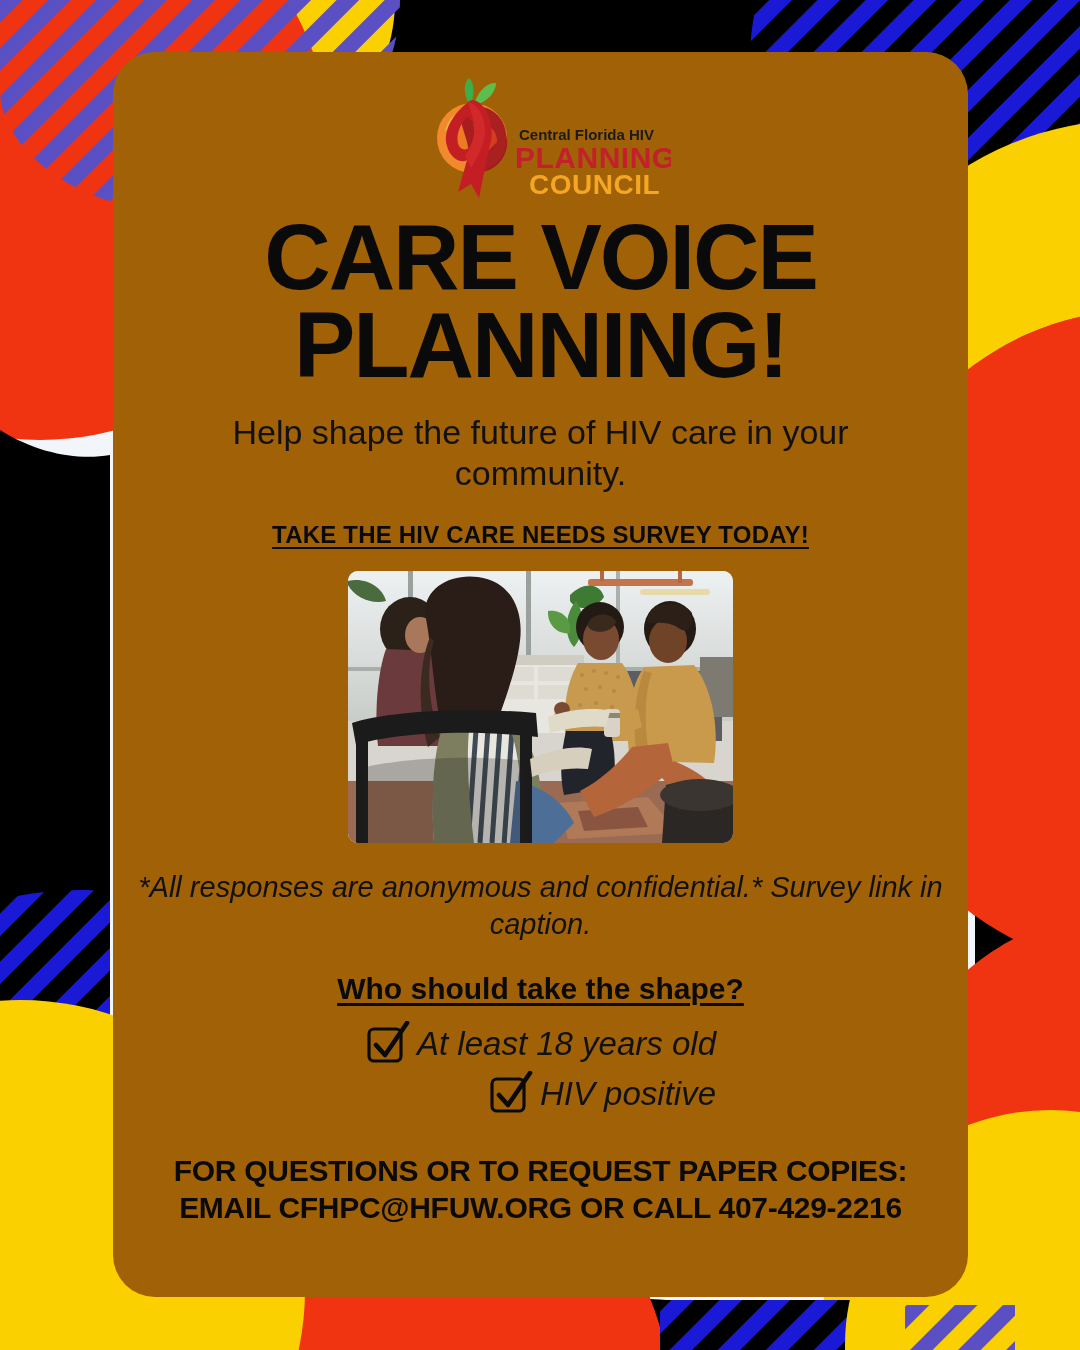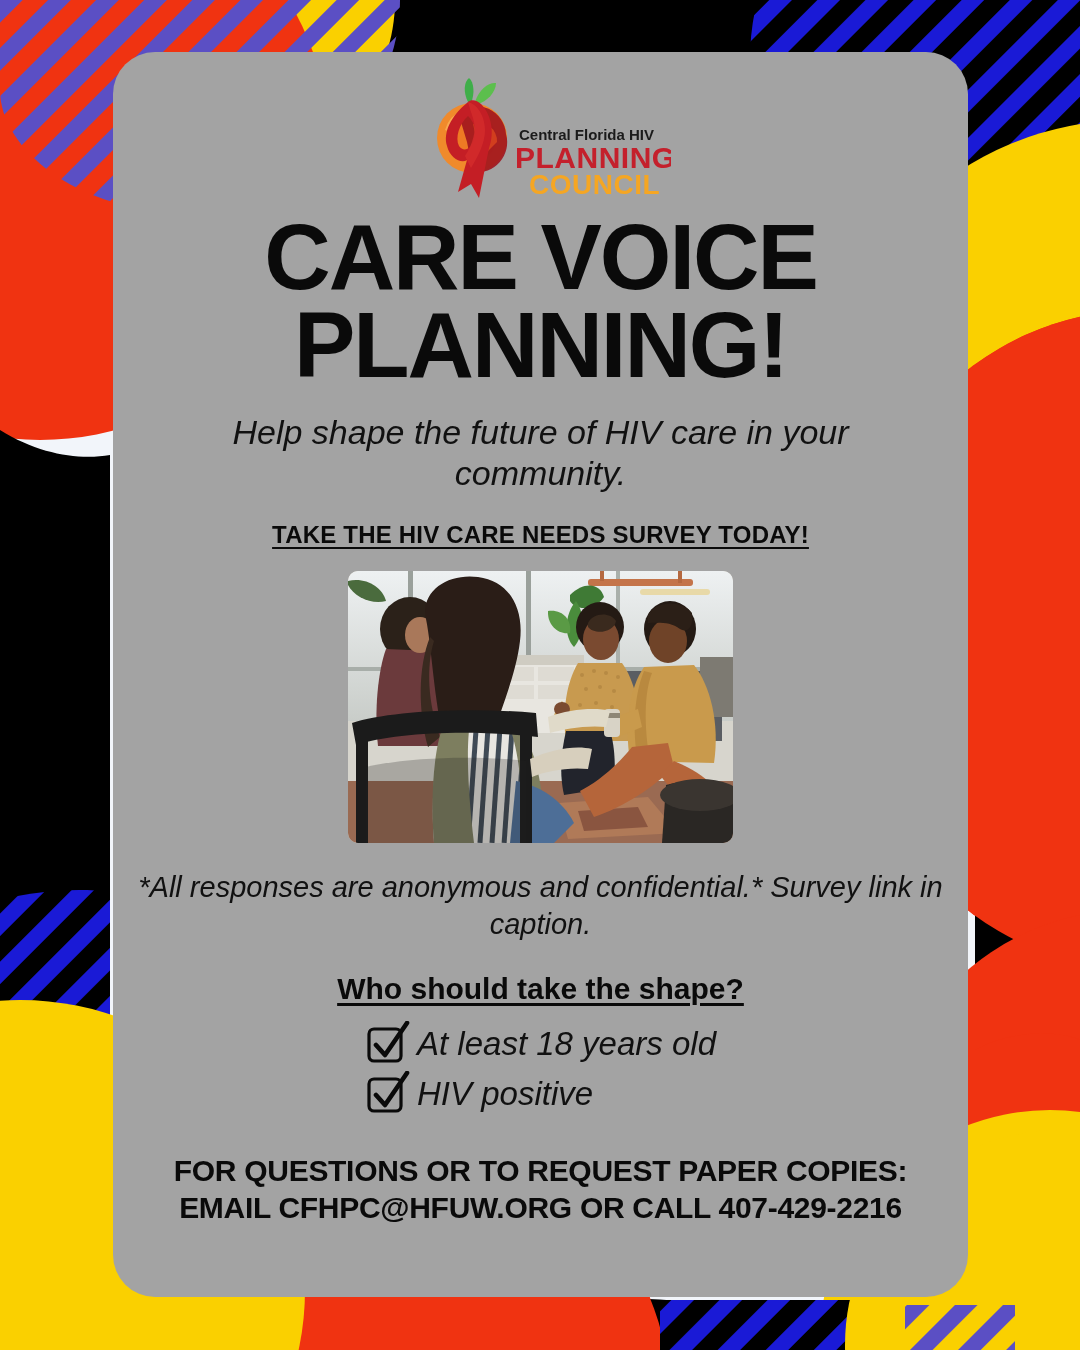--- a/index.html
+++ b/index.html
@@ -12,21 +12,21 @@
   }
 
   
   #bg-layer { position:absolute; inset:0; width:1080px; height:1350px; }
 
   
   .card {
     position:absolute;
     left:113px; top:52px;
     width:855px; height:1245px;
-    background:#a3a3a3;
+    background:#a16207;
     border-radius:42px;
     z-index:5;
     display:flex;
     flex-direction:column;
     align-items:center;
   }
 
   
   .logo-wrap {
     margin-top:20px;
@@ -42,21 +42,20 @@
     line-height:0.96;
     letter-spacing:-2px;
     color:#0A0A0A;
     text-align:center;
     margin-top:6px;
     width:790px;
   }
 
   
   .subtitle {
-    font-style:italic;
     font-size:34px;
     line-height:1.23;
     color:#111;
     text-align:center;
     width:700px;
     margin-top:22px;
   }
 
   
   .cta {
@@ -102,21 +101,21 @@
     text-underline-offset:4px;
     margin-top:30px;
   }
 
   
   .checklist {
     margin-top:14px;
     display:flex;
     flex-direction:column;
     gap:2px;
-    align-items:flex-start;
+    align-items:flex-end;
   }
   .check-row {
     display:flex;
     align-items:center;
     gap:6px;
     height:48px;
   }
   .check-box { width:46px; height:46px; flex:0 0 46px; }
   .check-label {
     font-style:italic;

